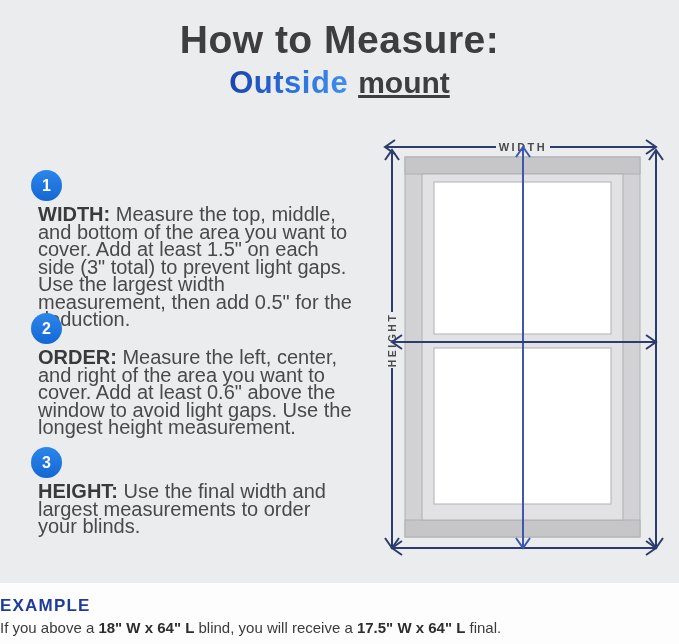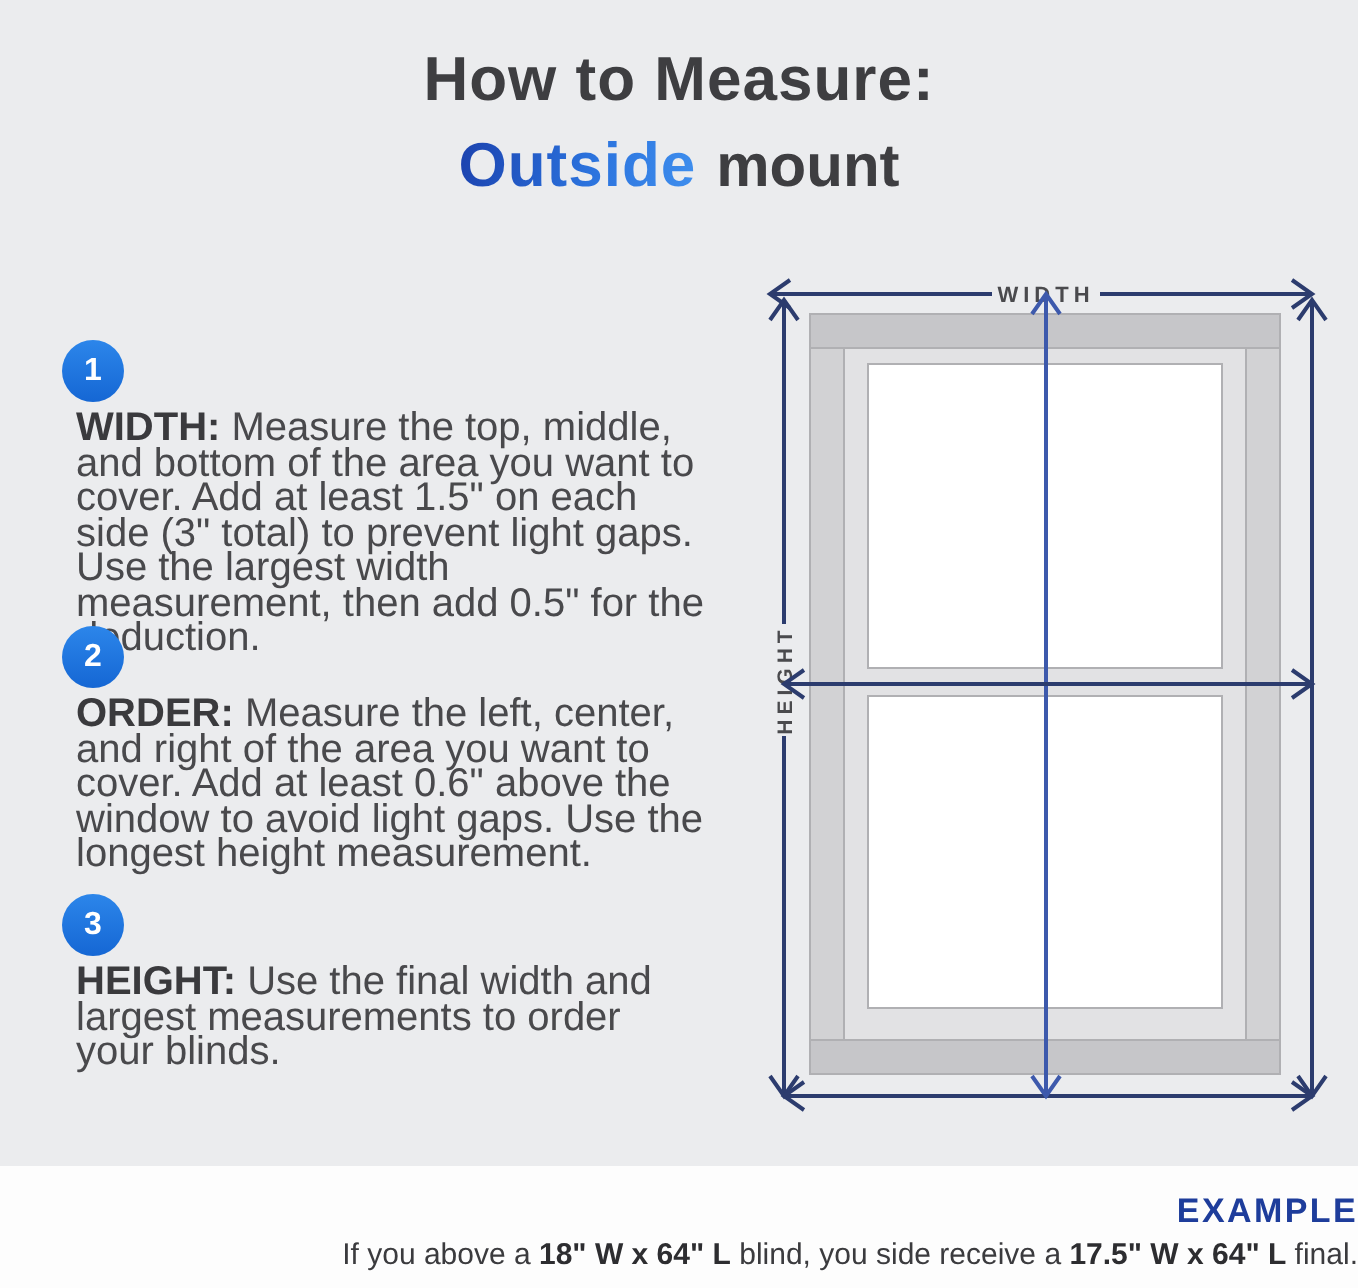--- a/index.html
+++ b/index.html
@@ -6,34 +6,34 @@
   .page{
     position:relative;
     width:679px;height:644px;
     background:#ebecee;
     font-family:"Liberation Sans","DejaVu Sans",sans-serif;
     overflow:hidden;
   }
   
   .title{position:absolute;top:22px;left:0;width:679px;text-align:center;}
   .title-line1{
-    font-size:31px;font-weight:600;color:#3e3e41;letter-spacing:.5px;line-height:36px;text-align:center;
+    font-size:39px;font-weight:600;color:#3e3e41;letter-spacing:.5px;line-height:36px;text-align:center;
   }
   .title-line2{margin-top:2px;line-height:46px;}
   .hl{
     font-size:31px;font-weight:800;color:#2264d1;letter-spacing:.5px;vertical-align:baseline;
   }
   @supports ((background-clip:text) or (-webkit-background-clip:text)){
     .hl{
       background:linear-gradient(100deg,#1b41ad 0%,#2b72dd 55%,#3f8fee 100%);
       -webkit-background-clip:text;background-clip:text;color:transparent;
     }
   }
   .title-suffix{
-    font-size:30px;font-weight:600;color:#3e3e41;margin-left:10px;vertical-align:baseline;
+    font-size:30px;font-weight:600;color:#3e3e41;margin-left:10px;vertical-align:baseline;text-decoration:underline;
   }
   
   .step{position:absolute;left:31px;width:345px;}
   .step-1{top:170px;}
   .step-2{top:313px;}
   .step-3{top:447px;}
   .badge{
     display:flex;align-items:center;justify-content:center;
     width:31px;height:31px;border-radius:50%;
     background:linear-gradient(180deg,#2c86ea,#1567d4);
@@ -42,21 +42,21 @@
   .step-text{
     margin:5px 0 0 7px;width:314px;
     font-size:20px;line-height:17.5px;color:#49494c;
   }
   .step-text b{font-weight:700;color:#3a3a3d;}
   
   .diagram{position:absolute;left:378px;top:134px;}
   
   .footer{
     position:absolute;left:0;top:583px;width:679px;height:61px;
-    background:#fdfdfd;text-align:right;
+    background:#fdfdfd;text-align:left;
   }
   .example-heading{
     margin-top:13px;font-size:17px;font-weight:700;color:#1e3d9b;letter-spacing:1.2px;
   }
   .example-text{margin-top:3px;font-size:15px;color:#3b3b3e;}
   .example-text .b{font-weight:700;color:#2d2d30;}
 </style>
 </head>
 <body>
 
@@ -131,16 +131,16 @@
 
     <g stroke="#2c3c6e" stroke-width="2" fill="none">
       <line x1="14" y1="208" x2="278" y2="208"></line>
       <polyline points="24,201 14,208 24,215"></polyline>
       <polyline points="268,201 278,208 268,215"></polyline>
     </g>
   </svg>
 
   <div class="footer">
     <div class="example-heading">EXAMPLE</div>
-    <div class="example-text"><span>If you above a </span><span class="b">18" W x 64" L</span><span> blind, you side receive a </span><span class="b">17.5" W x 64" L</span><span> final.</span></div>
+    <div class="example-text"><span>If you above a </span><span class="b">18" W x 64" L</span><span> blind, you will receive a </span><span class="b">17.5" W x 64" L</span><span> final.</span></div>
   </div>
 
 </div>
 
 </body></html>

